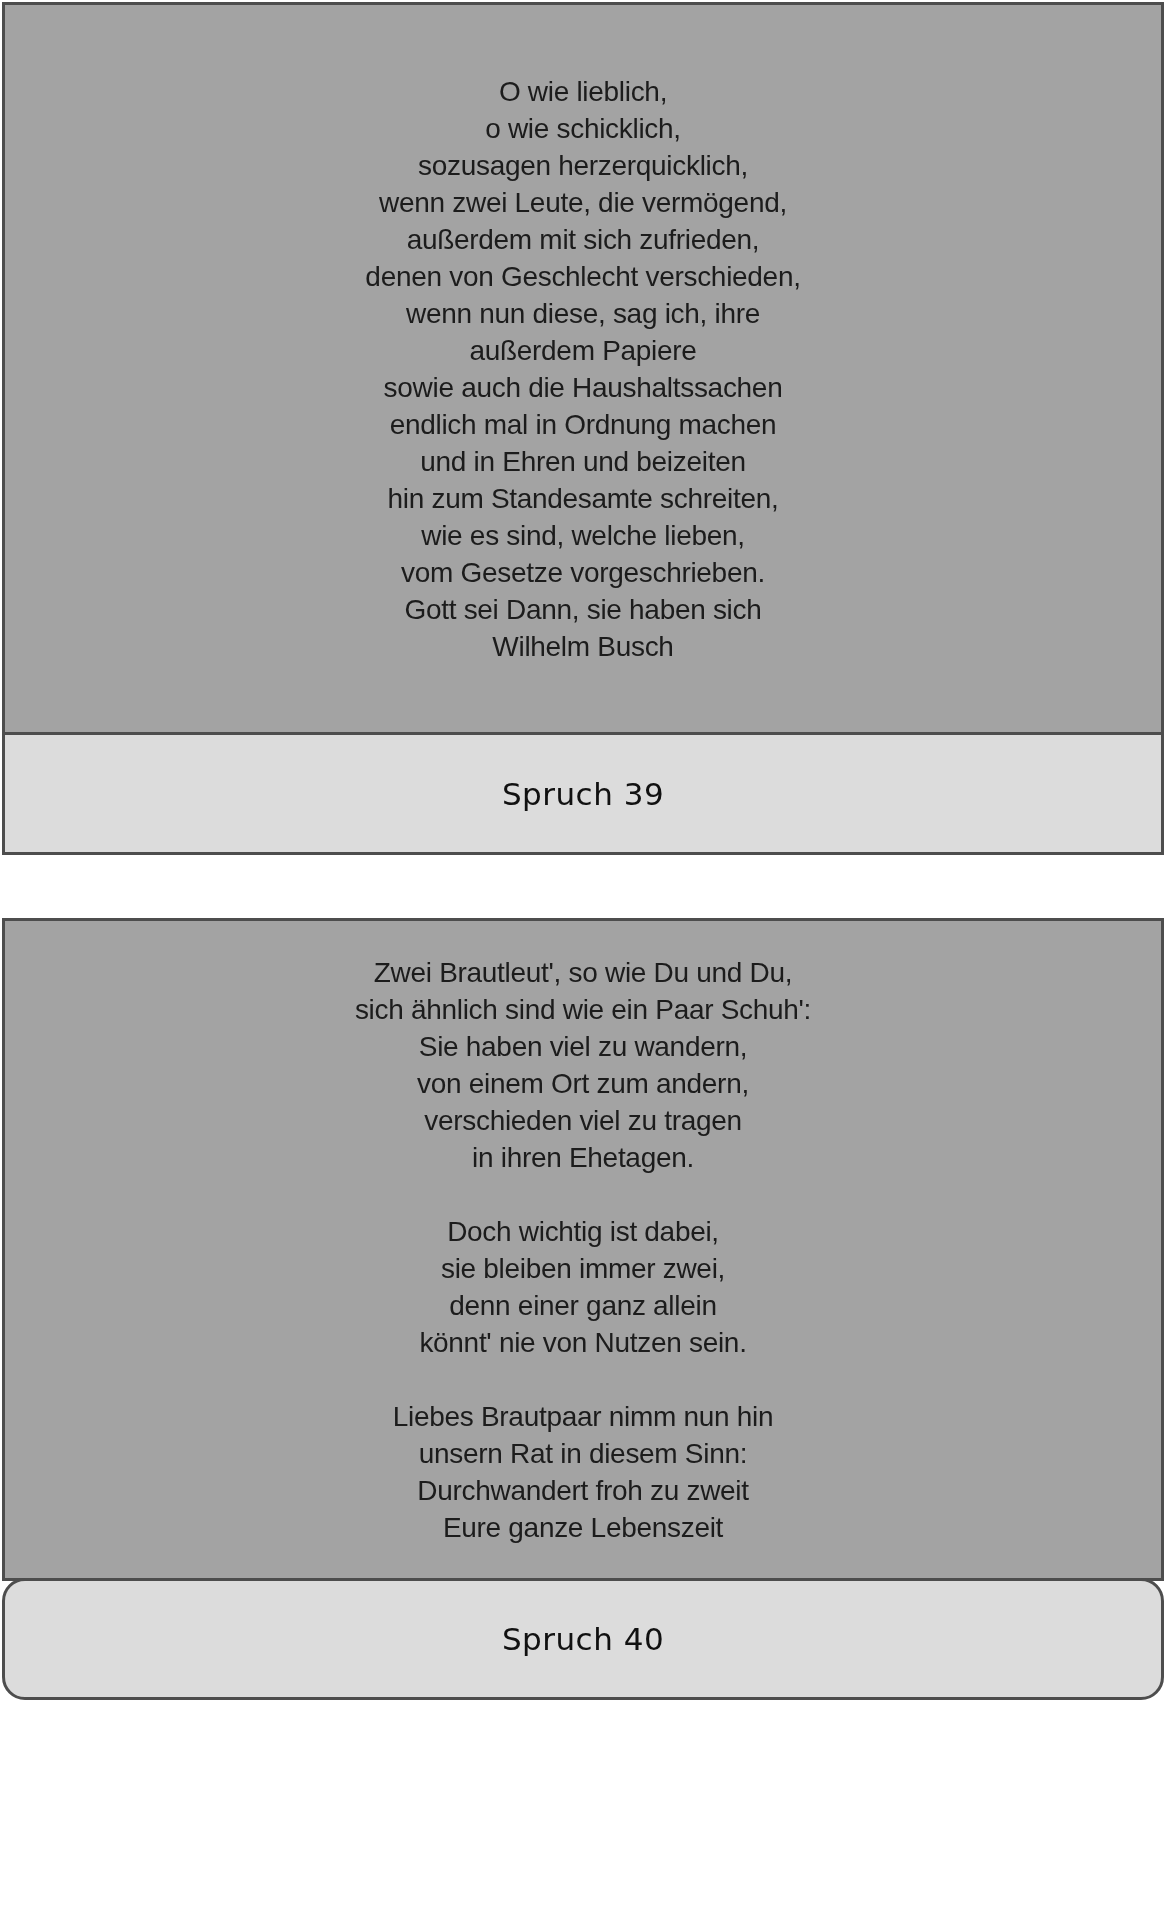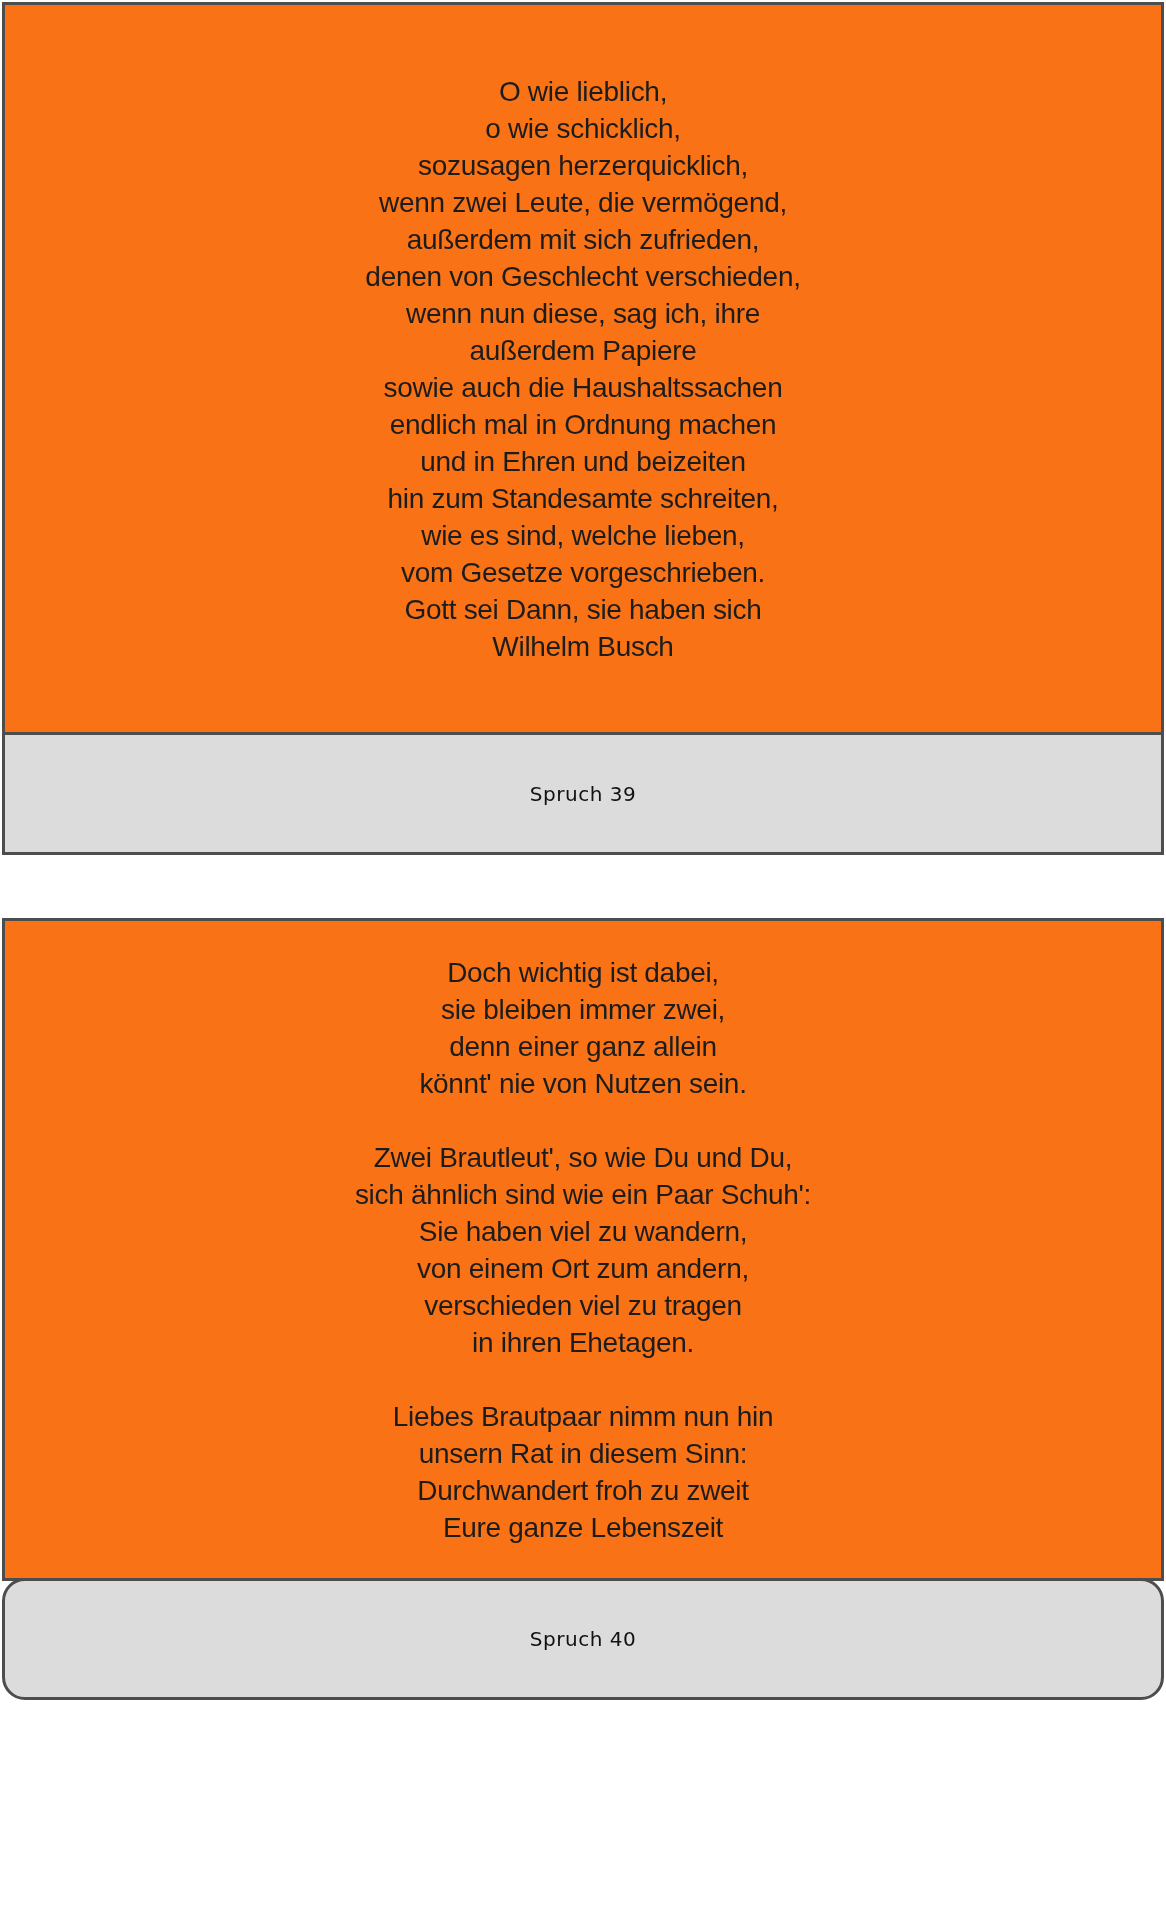--- a/index.html
+++ b/index.html
@@ -14,21 +14,21 @@
     background: #ffffff;
     font-family: "Liberation Sans", sans-serif;
     overflow: hidden;
   }
   .poem-box {
     position: absolute;
     left: 2px;
     width: 1162px;
     box-sizing: border-box;
     border: 3px solid #4d4d4d;
-    background: #f97316;
+    background: #a3a3a3;
     display: flex;
     flex-direction: column;
     justify-content: center;
     align-items: center;
   }
   .box1 { top: 2px;   height: 733px; }
   .box2 { top: 918px; height: 663px; }
   .poem {
     text-align: center;
     color: #1c1c1c;
@@ -46,21 +46,21 @@
     border: 3px solid #4d4d4d;
     background: #dcdcdc;
     display: flex;
     align-items: center;
     justify-content: center;
   }
   .banner1 { top: 732px;  height: 123px; }
   .banner2 { top: 1578px; height: 122px; border-radius: 23px; }
   .banner-label {
     font-family: "DejaVu Sans", sans-serif;
-    font-size: 20px;
+    font-size: 31px;
     color: #111111;
     letter-spacing: 0.5px;
   }
 </style>
 </head>
 <body>
 
 <div class="sheet">
 
   <section class="poem-box box1">
@@ -86,32 +86,32 @@
     </div>
   </section>
 
   <section class="banner banner1">
     <span class="banner-label">Spruch 39</span>
   </section>
 
   <section class="poem-box box2">
     <div class="poem">
         <div class="stanza">
-          <div class="line">Doch wichtig ist dabei,</div>
-          <div class="line">sie bleiben immer zwei,</div>
-          <div class="line">denn einer ganz allein</div>
-          <div class="line">könnt' nie von Nutzen sein.</div>
-        </div>
-        <div class="stanza">
           <div class="line">Zwei Brautleut', so wie Du und Du,</div>
           <div class="line">sich ähnlich sind wie ein Paar Schuh':</div>
           <div class="line">Sie haben viel zu wandern,</div>
           <div class="line">von einem Ort zum andern,</div>
           <div class="line">verschieden viel zu tragen</div>
           <div class="line">in ihren Ehetagen.</div>
+        </div>
+        <div class="stanza">
+          <div class="line">Doch wichtig ist dabei,</div>
+          <div class="line">sie bleiben immer zwei,</div>
+          <div class="line">denn einer ganz allein</div>
+          <div class="line">könnt' nie von Nutzen sein.</div>
         </div>
         <div class="stanza">
           <div class="line">Liebes Brautpaar nimm nun hin</div>
           <div class="line">unsern Rat in diesem Sinn:</div>
           <div class="line">Durchwandert froh zu zweit</div>
           <div class="line">Eure ganze Lebenszeit</div>
         </div>
       </div>
   </section>
 

